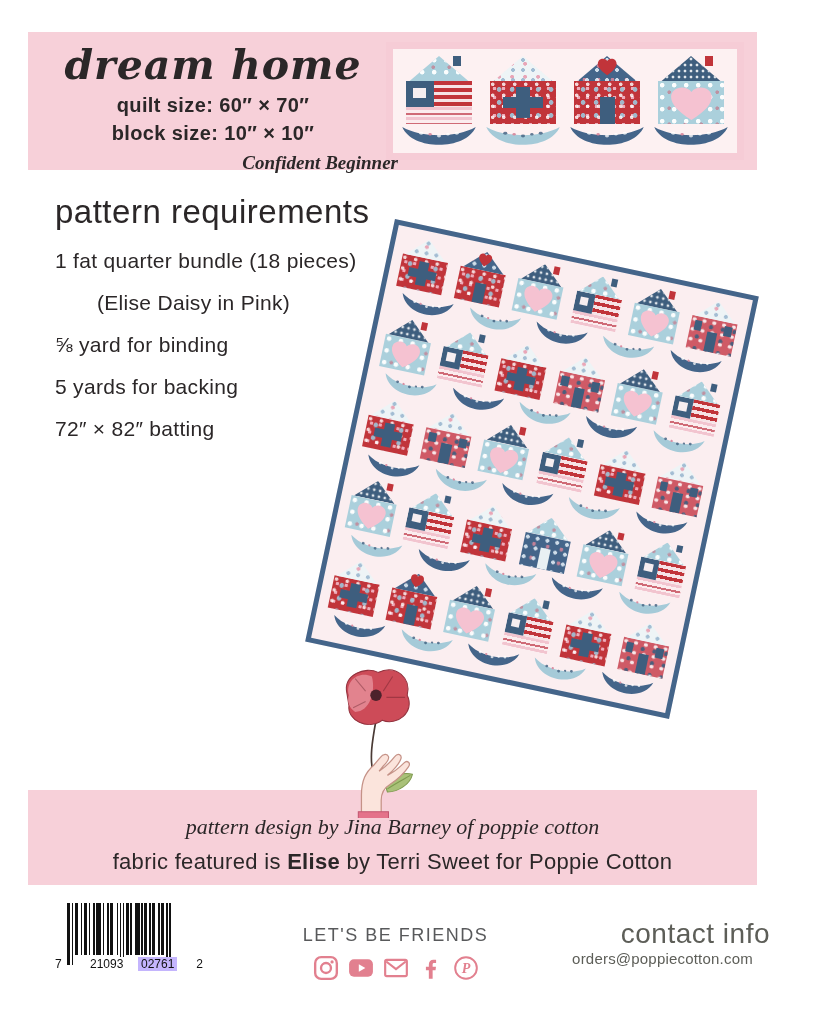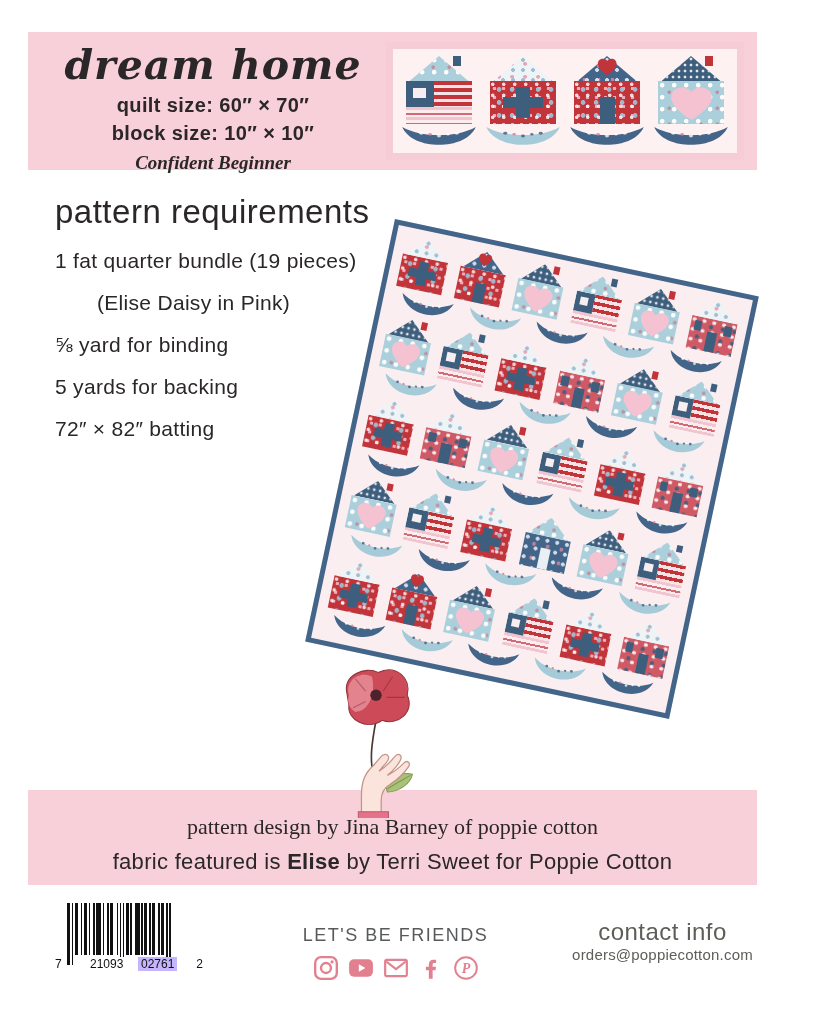--- a/index.html
+++ b/index.html
@@ -5,21 +5,21 @@
   html,body{margin:0;padding:0;background:#ffffff;}
   .page{position:relative;width:813px;height:1024px;margin:0 auto;background:#fff;overflow:hidden;
         font-family:"Liberation Sans","DejaVu Sans",sans-serif;color:#2b2728;}
 
   
   .top-banner{position:absolute;left:28px;top:32px;width:729px;height:138px;background:#f7d0d9;}
   .banner-text{position:absolute;left:0;top:0;width:370px;height:100%;text-align:center;}
   .title{font-family:"DejaVu Serif","Liberation Serif",serif;font-style:italic;font-weight:bold;
          font-size:41px;margin-top:9px;letter-spacing:1px;}
   .size-line{font-size:20px;margin-top:5px;letter-spacing:.4px;font-weight:bold;}
-  .skill{font-family:"Liberation Serif",serif;font-style:italic;font-weight:600;font-size:19px;margin-top:7px;}
+  .skill{font-family:"Liberation Serif",serif;font-style:italic;font-weight:600;font-size:19px;margin-top:7px;text-align:right;}
 
   
   .f-redfloral{background-color:#c1343a;background-image:
     radial-gradient(circle at 25% 30%, rgba(255,255,255,.8) 1.5px, transparent 2.1px),
     radial-gradient(circle at 70% 65%, rgba(160,190,210,.95) 2px, transparent 2.7px),
     radial-gradient(circle at 50% 85%, rgba(242,185,200,.9) 1.5px, transparent 2.1px);
     background-size:11px 11px,13px 13px,9px 9px;}
   .f-pinkfloral{background-color:#cf5a66;background-image:
     radial-gradient(circle at 30% 35%, rgba(255,255,255,.85) 1.6px, transparent 2.2px),
     radial-gradient(circle at 72% 68%, rgba(62,94,126,.9) 1.8px, transparent 2.4px);
@@ -85,21 +85,21 @@
   .quilt .house{width:46px;height:52px;}
   .swagrow{display:flex;justify-content:space-around;height:20px;}
   .swagrow svg{width:54px;height:20px;}
 
   
   .hand{position:absolute;left:322px;top:662px;width:108px;height:156px;z-index:3;}
   .hand svg{width:100%;height:100%;}
 
   
   .credits{position:absolute;left:28px;top:790px;width:729px;height:95px;background:#f7d0d9;text-align:center;}
-  .credit-line1{font-family:"Liberation Serif",serif;font-size:22px;margin-top:24px;color:#2b2728;}
+  .credit-line1{font-family:"Liberation Serif",serif;font-style:italic;font-size:22px;margin-top:24px;color:#2b2728;}
   .credit-line2{font-size:22px;margin-top:9px;letter-spacing:.3px;}
   .credit-line2 b{font-weight:bold;}
 
   
   .sku-block{position:absolute;left:55px;top:898px;}
   .sku{font-size:23px;letter-spacing:.5px;}
   .barcode{position:relative;margin-top:5px;width:148px;height:70px;}
   .bars{position:absolute;left:12px;right:10px;top:0;height:52px;display:flex;}
   .bar{height:100%;}
   .bar.g{height:62px;}
@@ -109,21 +109,21 @@
   .bc-d1{left:32px;background:#fff;padding:0 3px;}
   .bc-d2{left:83px;background:#c4b5fd;padding:0 3px;}
   .bc-d3{right:0;}
 
   .social{position:absolute;left:293px;top:925px;width:205px;text-align:center;}
   .social-heading{font-size:18px;letter-spacing:1.5px;color:#58595b;}
   .icons{margin-top:9px;display:flex;justify-content:center;gap:9px;align-items:center;}
   .icons svg{width:26px;height:26px;}
 
   .contact{position:absolute;left:555px;top:918px;width:215px;text-align:center;color:#5d5e58;}
-  .contact-heading{font-size:24px;letter-spacing:.5px;}
+  .contact-heading{font-size:28px;letter-spacing:.5px;text-align:right;}
   .contact-email{font-size:15px;letter-spacing:.2px;}
 </style>
 </head>
 <body>
 
 <div class="page">
 
   <div class="top-banner">
     <div class="banner-text">
       <div class="title">dream home</div>
@@ -201,21 +201,21 @@
       <circle cx="44" cy="8" r="1.6" fill="rgba(255,255,255,.75)"></circle>
             <circle cx="23" cy="9" r="1.3" fill="#d98ea2"></circle>
       <circle cx="37" cy="9" r="1.3" fill="rgba(255,255,255,.75)"></circle>
           </svg>
         </div>
     </div>
   </div>
 
   <div class="requirements">
     <h1 class="req-heading">pattern requirements</h1>
-    <div class="req-item">1 fat quarter bundle (19 pieces)</div>
+    <div class="req-item">1 fat quarter bundle (18 pieces)</div>
     <div class="req-item indent">(Elise Daisy in Pink)</div>
     <div class="req-item">⅝ yard for binding</div>
     <div class="req-item">5 yards for backing</div>
     <div class="req-item">72″ × 82″ batting</div>
   </div>
 
   <div class="quilt" id="quilt">
       <div class="hrow">
         <div class="house redcross">
                <div class="roof f-pale"></div>

